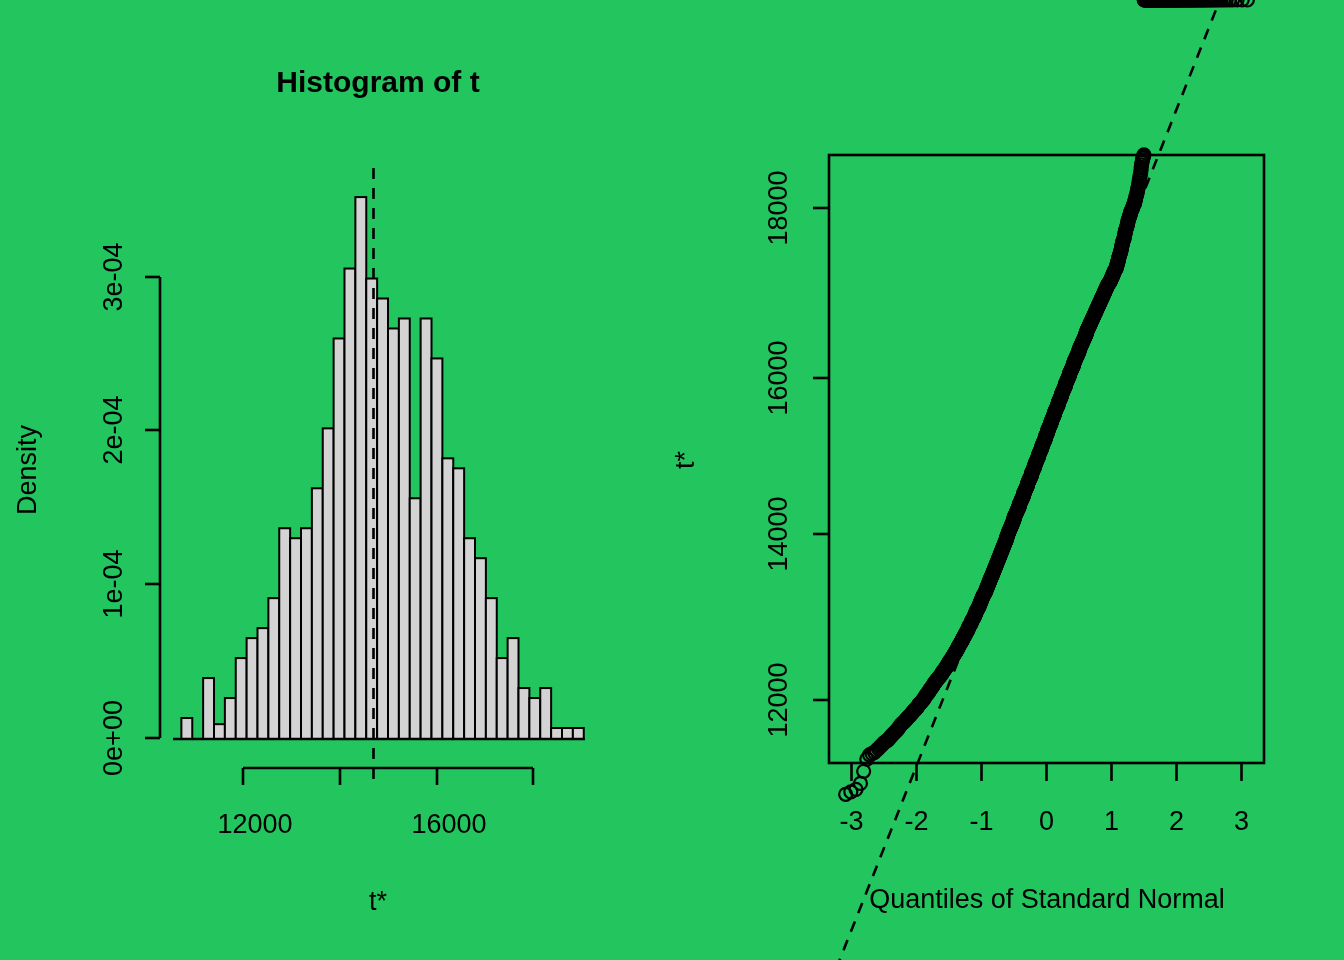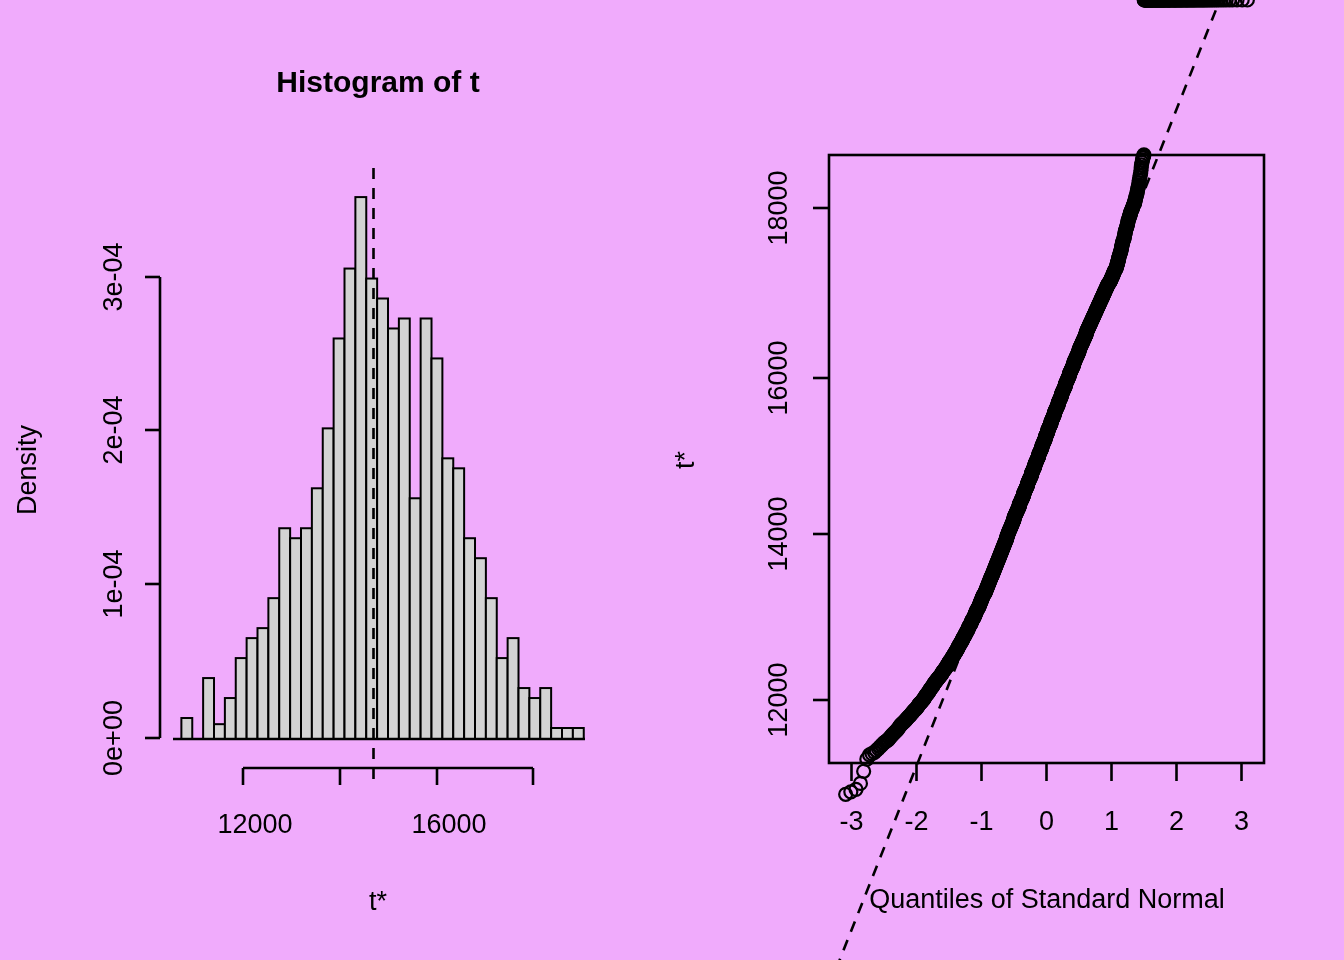--- a/index.html
+++ b/index.html
@@ -11,21 +11,21 @@
     width: 1344px;
     height: 960px;
     font-family: "Liberation Sans", sans-serif;
     color: #000000;
     overflow: hidden;
   }
   #root {
     position: relative;
     width: 1344px;
     height: 960px;
-    background: #f0abfc;
+    background: #22c55e;
   }
   .panel {
     position: absolute;
     top: 0;
     height: 960px;
   }
   #hist-panel { left: 0; width: 672px; }
   #qq-panel   { left: 672px; width: 672px; }
 
   svg { display: block; }

